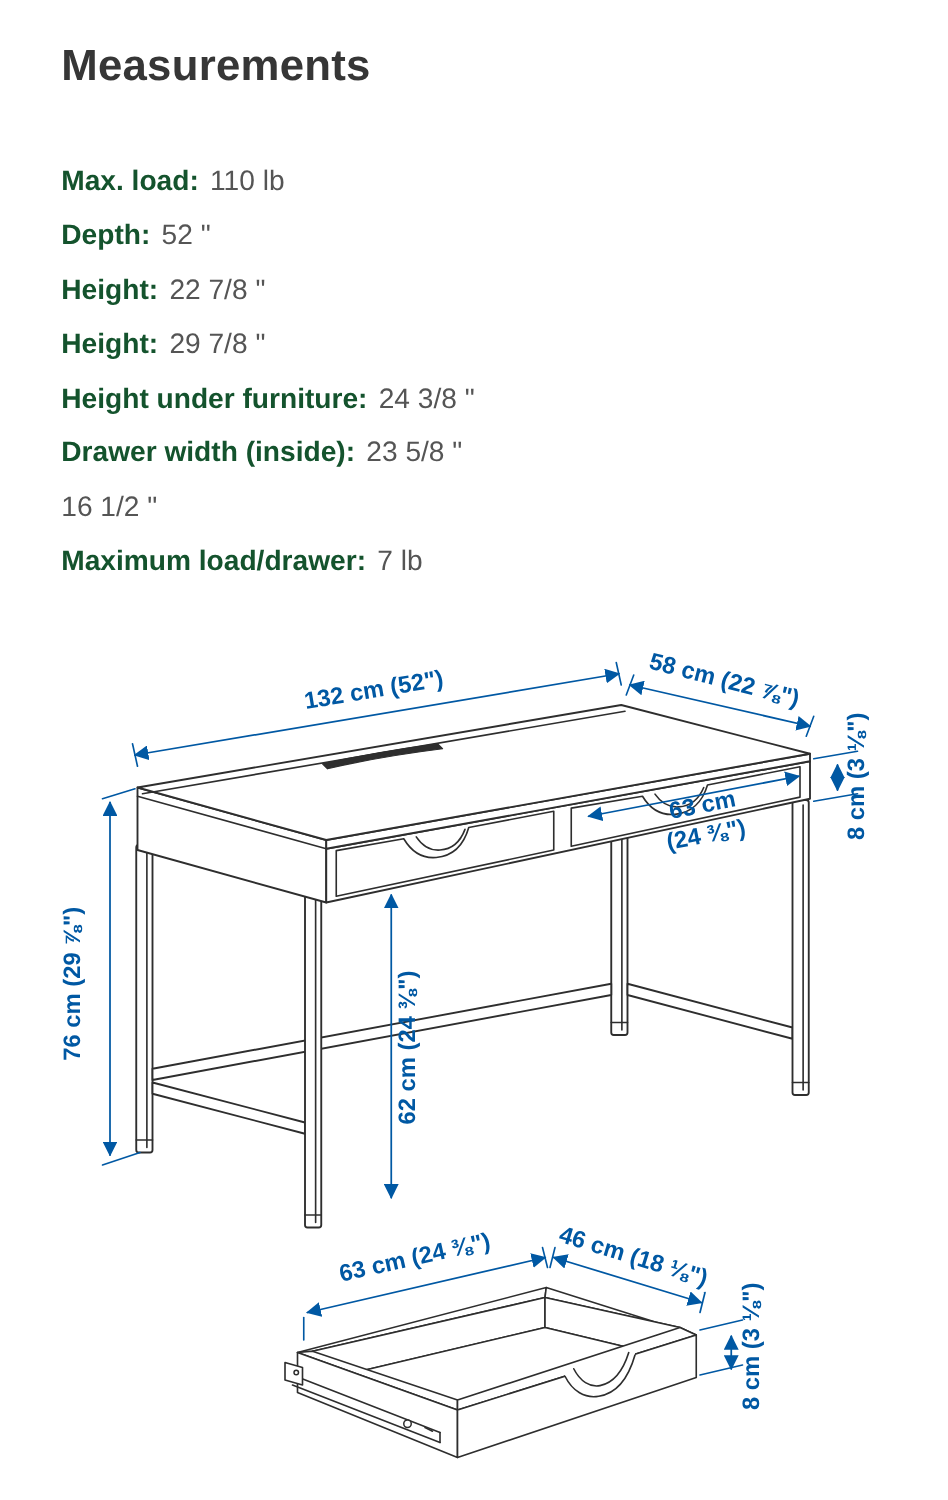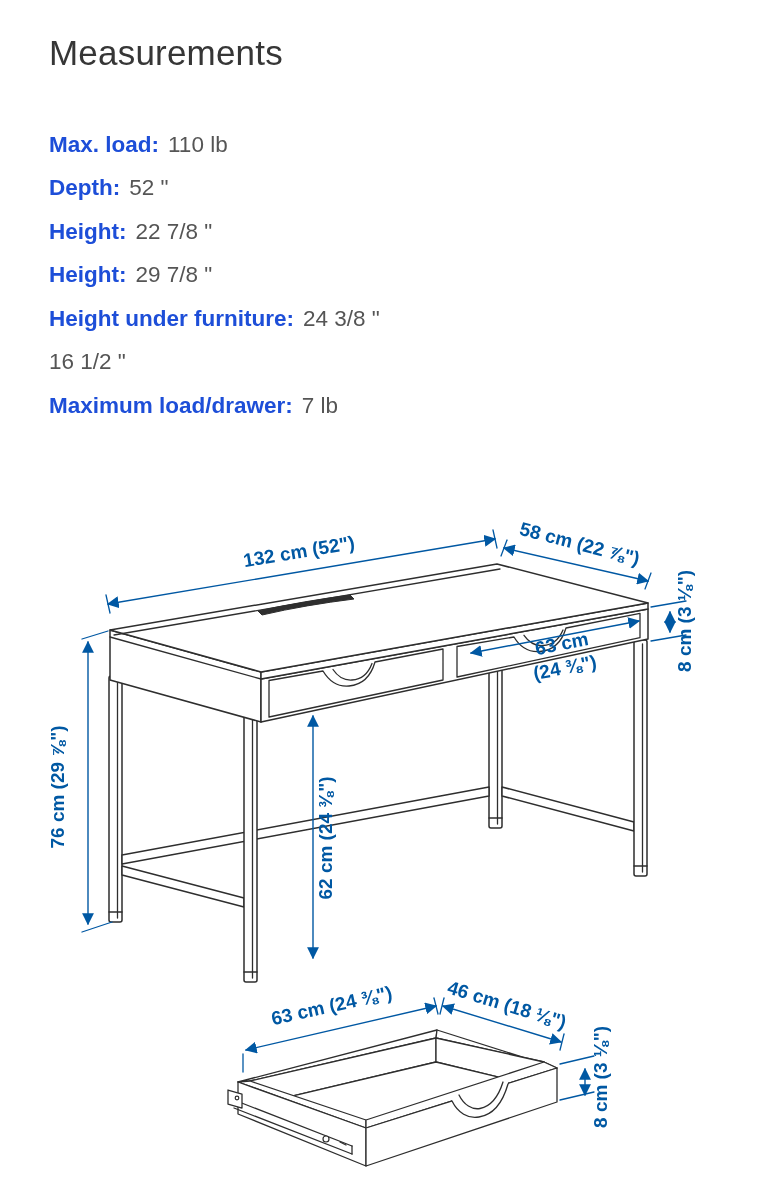--- a/index.html
+++ b/index.html
@@ -1,23 +1,23 @@
 <!DOCTYPE html>
 <html><head>
 <meta charset="utf-8">
 <style>
   html,body{margin:0;padding:0;background:#ffffff;}
   body{width:758px;height:1200px;position:relative;overflow:hidden;
        font-family:"Liberation Sans","DejaVu Sans",sans-serif;}
   .page{position:absolute;inset:0;background:#fff;}
   h1.title{position:absolute;left:49px;top:33px;margin:0;
-           font-size:35px;font-weight:400;color:#363636;letter-spacing:.2px;}
+           font-size:35px;font-weight:700;color:#363636;letter-spacing:.2px;}
   .mlist{position:absolute;left:49px;top:123px;}
   .mrow{height:43.5px;display:flex;align-items:center;font-size:22.5px;white-space:pre;}
-  .mlabel{font-weight:700;color:#1d4ed8;margin-right:9px;}
+  .mlabel{font-weight:700;color:#14532d;margin-right:9px;}
   .mvalue{font-weight:400;color:#555555;}
   svg.diagram{position:absolute;left:0;top:0;}
   svg .lnthin{fill:none;stroke:#2e2e2e;stroke-width:1.3;stroke-linejoin:round;stroke-linecap:round;}
   svg .wh{fill:#ffffff;stroke:#2e2e2e;stroke-width:1.5;stroke-linejoin:round;}
   svg .whthin{fill:#ffffff;stroke:#2e2e2e;stroke-width:1.3;stroke-linejoin:round;}
   svg .erase{fill:#ffffff;stroke:none;}
   svg .dim{fill:none;stroke:#0058A3;stroke-width:1.4;stroke-linecap:round;}
   svg .tick{fill:none;stroke:#0058A3;stroke-width:1.3;stroke-linecap:round;}
   svg .dimtxt{fill:#0058A3;font-size:19px;font-weight:700;
               font-family:"Liberation Sans","DejaVu Sans",sans-serif;}
@@ -30,20 +30,21 @@
 <div class="page">
 
   <h1 class="title">Measurements</h1>
 
   <div class="mlist">
     <div class="mrow"><span class="mlabel">Max. load:</span><span class="mvalue">110 lb</span></div>
     <div class="mrow"><span class="mlabel">Depth:</span><span class="mvalue">52 "</span></div>
     <div class="mrow"><span class="mlabel">Height:</span><span class="mvalue">22 7/8 "</span></div>
     <div class="mrow"><span class="mlabel">Height:</span><span class="mvalue">29 7/8 "</span></div>
     <div class="mrow"><span class="mlabel">Height under furniture:</span><span class="mvalue">24 3/8 "</span></div>
+    <div class="mrow"><span class="mlabel">Drawer width (inside):</span><span class="mvalue">23 5/8 "</span></div>
     <div class="mrow"><span class="mvalue">16 1/2 "</span></div>
     <div class="mrow"><span class="mlabel">Maximum load/drawer:</span><span class="mvalue">7 lb</span></div>
   </div>
 
   <svg class="diagram" width="758" height="1200" viewBox="0 0 758 1200">
     <defs>
       <marker id="arr" viewBox="0 0 10 10" refX="9" refY="5" markerWidth="8.5" markerHeight="8.5" orient="auto-start-reverse">
         <path d="M0,0 L10,5 L0,10 Z" fill="#0058A3"></path>
       </marker>
     </defs>

